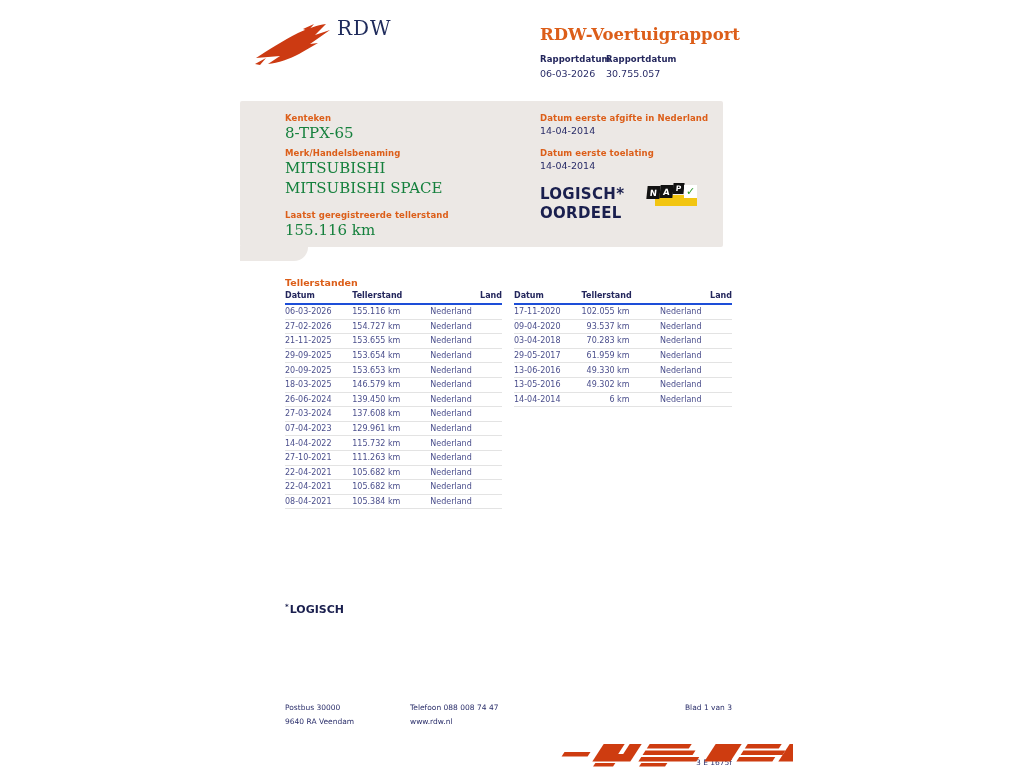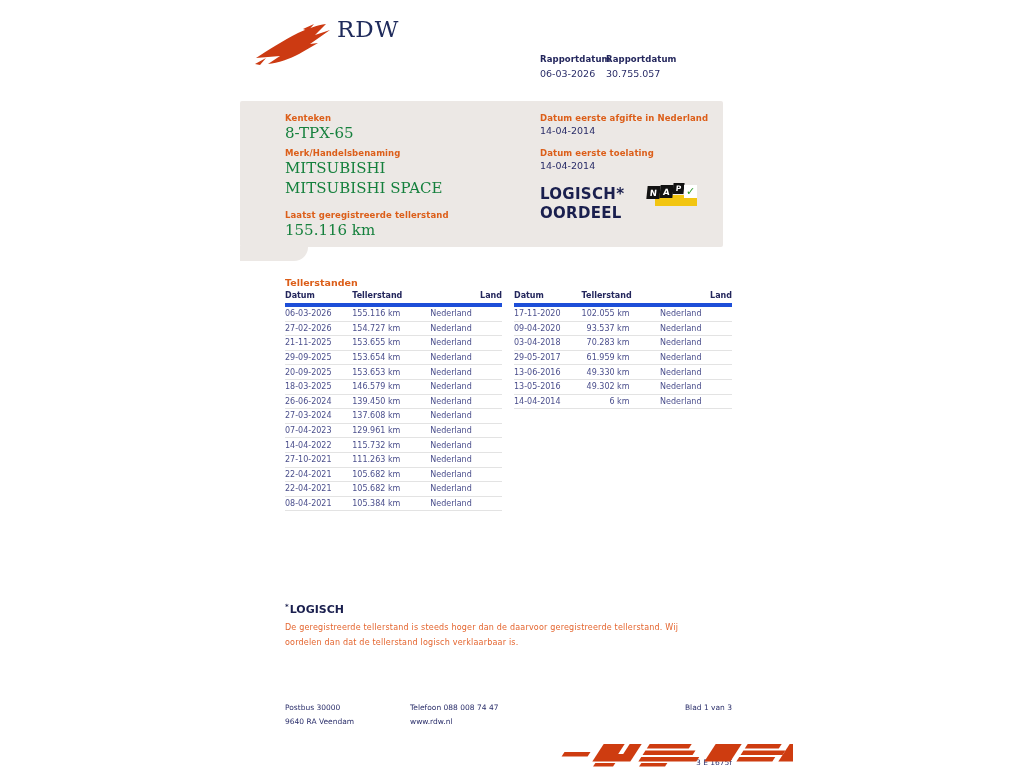--- a/index.html
+++ b/index.html
@@ -3,21 +3,21 @@
 <meta charset="utf-8">
 <style>
   * { margin:0; padding:0; box-sizing:border-box; }
   html,body { background:#ffffff; }
   body { font-family:"DejaVu Sans", sans-serif; }
   #page { position:relative; width:1024px; height:768px; background:#fff; overflow:hidden; }
 
   .abs { position:absolute; }
 
   
-  #rdw-wordmark { left:337px; top:16px; font-family:"DejaVu Serif", serif; font-size:23px; color:#1E2A5B; letter-spacing:1px; }
+  #rdw-wordmark { left:337px; top:16px; font-family:"DejaVu Serif", serif; font-size:20px; color:#1E2A5B; letter-spacing:1px; }
   #report-title { left:540px; top:25px; font-family:"DejaVu Serif", serif; font-weight:bold; font-size:16.5px; color:#DC5E19; }
   .meta-col { top:54px; }
   .meta-label { font-size:8.5px; font-weight:bold; color:#23265C; letter-spacing:0.1px; }
   .meta-value { font-size:9.5px; color:#2A2D68; margin-top:4px; }
 
   
   #vehicle-box { left:240px; top:101px; width:483px; height:146px; background:#ECE8E5; border-radius:2px; }
   #vehicle-box-tab { left:240px; top:246px; width:68px; height:15px; background:#ECE8E5; border-radius:0 0 14px 0; }
   .field-label { font-size:8.5px; font-weight:bold; color:#DC5E19; letter-spacing:0.1px; }
   .field-value-lg { font-family:"DejaVu Serif", serif; font-size:15px; color:#15803d; }
@@ -31,21 +31,21 @@
               display:flex; align-items:center; justify-content:center; transform:skewX(-6deg); }
   .nap-check-tile { position:absolute; width:13px; height:13px; background:#fff; color:#2E9B2E; font-size:11px; font-weight:bold;
               display:flex; align-items:center; justify-content:center; }
 
   
   #tellerstanden-title { left:285px; top:277px; font-size:9.5px; font-weight:bold; color:#DC5E19; }
   .odo-table { top:291px; }
   #odo-table-left  { left:285px; width:217px; }
   #odo-table-right { left:514px; width:218px; }
   .odo-header { display:grid; grid-template-columns:31% 1fr auto; font-size:8px; font-weight:bold; color:#23265C;
-                border-bottom:4px solid #1d4ed8; padding-bottom:3px; }
+                border-bottom:2px solid #1d4ed8; padding-bottom:3px; }
   .odo-header .h-land { text-align:right; }
   .odo-row { display:grid; grid-template-columns:31% 22% 1fr; font-size:8px; color:#4A4E8C;
              height:14.6px; align-items:center; border-bottom:1px solid #E3E3E3; white-space:nowrap; }
   .odo-row .c-tellerstand { text-align:right; }
   .odo-row .c-land { text-align:center; }
 
   
   #footnote-title { left:285px; top:603px; font-size:11px; font-weight:800; color:#1A1F4E; }
   #footnote-title sup { font-size:7px; vertical-align:4px; margin-right:1px; }
   #footnote-text { left:285px; top:620px; width:432px; font-size:8px; line-height:15px; color:#E4652F; letter-spacing:0.2px; }
@@ -65,20 +65,21 @@
 
 <div id="page">
 
   <svg class="abs" style="left:254px; top:20px;" width="78" height="46" viewBox="0 0 78 46">
     <path fill="#CC3A12" d="M2 38 C14 30 30 20 44 13 C53 9 63 5 72 4 L61 15 L76 10 L56 24 L64 23 L45 34 C36 39 24 43 14 44 L26 36 Z"></path>
     <path fill="#CC3A12" d="M1 44 L12 38 L6 45 Z"></path>
     <path fill="#CC3A12" d="M49 9 L60 4 L54 11 Z"></path>
   </svg>
   <div class="abs" id="rdw-wordmark">RDW</div>
 
+  <div class="abs" id="report-title">RDW-Voertuigrapport</div>
 
   <div class="abs meta-col" style="left:540px;">
     <div class="meta-label">Rapportdatum</div>
     <div class="meta-value">06-03-2026</div>
   </div>
   <div class="abs meta-col" style="left:606px;">
     <div class="meta-label">Rapportdatum</div>
     <div class="meta-value">30.755.057</div>
   </div>
 
@@ -233,21 +234,20 @@
         </div>
         <div class="odo-row">
           <span class="c-datum">14-04-2014</span>
           <span class="c-tellerstand">6 km</span>
           <span class="c-land">Nederland</span>
         </div>
       </div>
   </div>
 
   <div class="abs" id="footnote-title"><sup>*</sup><span>LOGISCH</span></div>
-  <div class="abs" id="footnote-text">De geregistreerde tellerstand is steeds hoger dan de daarvoor geregistreerde tellerstand. Wij oordelen dan dat de tellerstand logisch verklaarbaar is.</div>
 
   <div class="abs footer-line" id="footer-addr1">Postbus 30000</div>
   <div class="abs footer-line" id="footer-addr2">9640 RA Veendam</div>
   <div class="abs footer-line" id="footer-tel">Telefoon 088 008 74 47</div>
   <div class="abs footer-line" id="footer-web">www.rdw.nl</div>
   <div class="abs footer-line" id="footer-page">Blad 1 van 3</div>
   <div class="abs footer-line" id="footer-code">3 E 1675f</div>
 
   <svg class="abs" id="bottom-graphic" width="250" height="26" viewBox="0 0 250 26">
     <g transform="translate(14,0) skewX(-33)" fill="#CE3C10">

